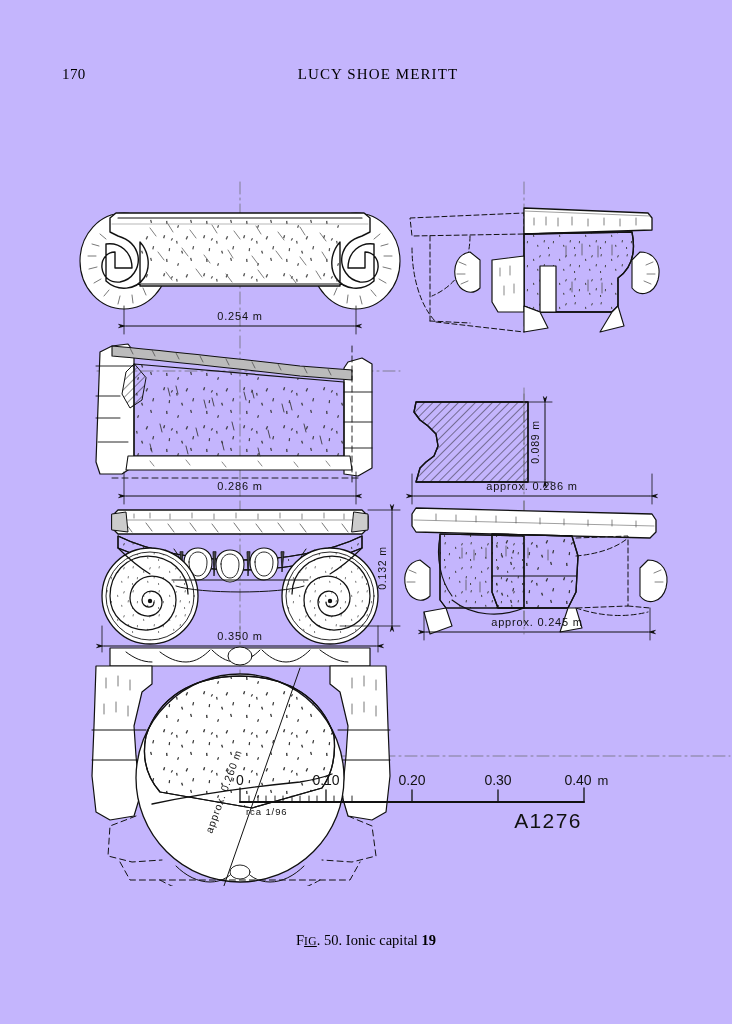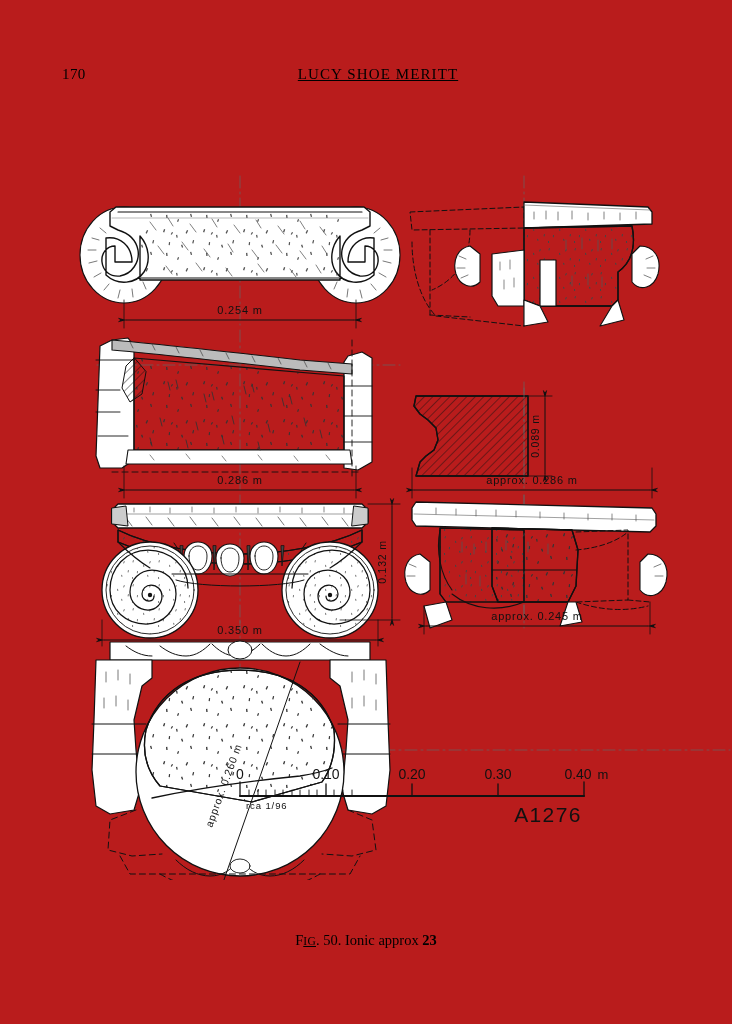--- a/index.html
+++ b/index.html
@@ -1,28 +1,28 @@
 <!DOCTYPE html>
 <html><head>
 <meta charset="utf-8">
 <style>
   html,body{margin:0;padding:0;background:#ffffff;}
   body{width:732px;height:1024px;position:relative;overflow:hidden;
        font-family:"Liberation Serif",serif;color:#000;}
-  .page{position:absolute;inset:0;background:#b91c1c;}
+  .page{position:absolute;inset:0;background:#c4b5fd;}
 
   
   .runhead{position:absolute;top:66px;left:0;width:732px;height:24px;}
   .folio{position:absolute;left:62px;top:0;font-size:15px;letter-spacing:.4px;}
   .author{position:absolute;left:0;top:0;width:732px;text-align:center;
-          font-size:15px;letter-spacing:1.1px;text-decoration:underline;}
+          font-size:15px;letter-spacing:1.1px;}
   .author .nm{padding-left:24px;}
 
   
-  .figure{position:absolute;left:0;top:150px;width:604px;height:730px;}
+  .figure{position:absolute;left:0;top:156px;width:604px;height:730px;}
   .figure svg{display:block;}
 
   
   .caption{position:absolute;left:0;top:932px;width:732px;text-align:center;
            font-size:14.5px;}
   .caption .smallcap{font-size:11.5px;letter-spacing:.3px;text-decoration:underline;}
   .caption .num{font-weight:bold;}
   .cap-inline{display:inline;}
 </style>
 </head>
@@ -649,17 +649,17 @@
       <text x="246" y="659" font-family="Liberation Sans, sans-serif" font-size="9.5" fill="#111" stroke="none" letter-spacing="0.9">rca  1/96</text>
       <text x="548" y="672" font-family="Liberation Sans, sans-serif" font-size="21" text-anchor="middle" fill="#111" stroke="none" letter-spacing="1.4">A1276</text>
     </g>
 
     </g>
   </svg>
   </div>
 
   <div class="caption">
     <span class="cap-inline"><span>F</span><span class="smallcap">IG</span><span>. 50.</span></span>
-    <span>Ionic approx</span>
-    <span class="num">23</span>
+    <span>Ionic capital</span>
+    <span class="num">19</span>
   </div>
 
 </div>
 
 </body></html>

